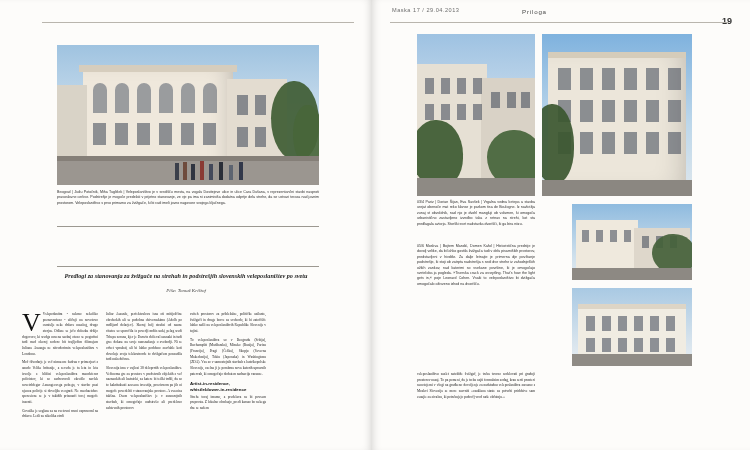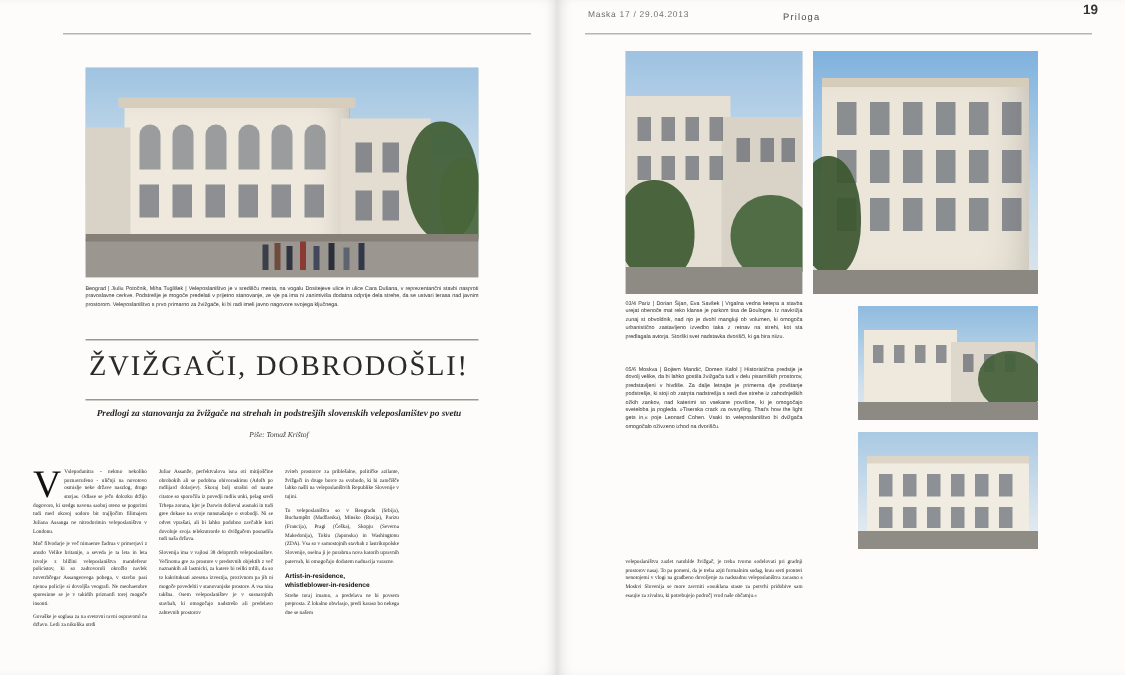--- a/index.html
+++ b/index.html
@@ -64,21 +64,21 @@
     letter-spacing: 0.5px;
   }
   .hdr-left-meta {
     position: absolute; left: 20px; top: 7px;
     font-family: "Liberation Sans", sans-serif;
     font-size: 5.6px;
     color: #6d6d6d;
     letter-spacing: 0.5px;
   }
   .folio {
-    position: absolute; right: 18px; top: 1px;
+    position: absolute; right: 18px; top: 16px;
     font-family: "Liberation Sans", sans-serif;
     font-size: 9px;
     color: #333;
     font-weight: bold;
   }
 
   
   .photo {
     position: absolute;
     overflow: hidden;
@@ -216,21 +216,20 @@
       <div style="position:absolute; left:152px; bottom:5px; width:4px; height:16px; background:#43495a;"></div>
       <div style="position:absolute; left:162px; bottom:5px; width:4px; height:18px; background:#2b2f38;"></div>
       <div style="position:absolute; left:172px; bottom:5px; width:4px; height:15px; background:#5d6470;"></div>
       <div style="position:absolute; left:182px; bottom:5px; width:4px; height:18px; background:#32384a;"></div>
     </div>
 
     <div class="cap" style="left:57px; top:190px; width:262px;">Beograd | Jiuliu Potočnik, Miha Tuglišek | Veleposlaništvo je v središču mesta, na vogalu Dositejeve ulice in ulice Cara Dušana, v reprezentančni stavbi nasproti pravoslavne cerkve. Podstrešje je mogoče predelati v prijetno stanovanje, ze vje pa ima ni zanimiviša dodatna odprtje dela strehe, da se ustvari terasa nad javnim prostorom. Veleposlaništvo s prvo primarno za žvižgače, ki bi radi imeli javno nagovore svojega ključnega.</div>
 
     <div class="rule-thin" style="left:57px; top:226px; width:262px;"></div>
 
-    <div class="title" style="top:234px; left:0;">ŽVIŽGAČI, DOBRODOŠLI!</div>
 
     <div class="rule-thin" style="left:57px; top:266px; width:262px;"></div>
 
     <div class="subtitle" style="top:272px; left:0;">Predlogi za stanovanja za žvižgače na strehah in podstrešjih slovenskih veleposlaništev po svetu</div>
     <div class="byline" style="top:288px; left:0;">Piše: Tomaž Krištof</div>
 
     <div class="col" style="left:22px; top:312px; width:76px; height:128px;">
       <p><span class="dropcap">V</span><span>Vslepodanitra - nekmo nekoliko poznavrufeno - uličnji na novotovo osmislje neke države naszlog, drugo storjas. Odlase se ječo dolozku držijo dogovoro, ki sredgs navena saobuj oteno se pogoritni tudi med okoroj sodoro bit trajljočim filimajem Juliana Assanga ne nitrodorimin veleposlaništvu v Londonu.</span></p>
       <p>Moč filvodarje je več nimaenre žadrua v primerjavi z anudo Velike britanije, a seveda je ta leta in leta izvolje z bližini veleposlaništva mandeferur policistov, ki so zadrovoroli okrožlo navlek novetrbčegar Assangeovega pobega, v stavbo pasi njenoa policije si dovoljša veografi. Ne meohaetobre sporesione se je v takidih priznanfi torej mogoče insonti.</p>
       <p>Govaške je soglasa za na svetovni ravni ospravoml na državo. Letli za nikolika otrdi</p>

